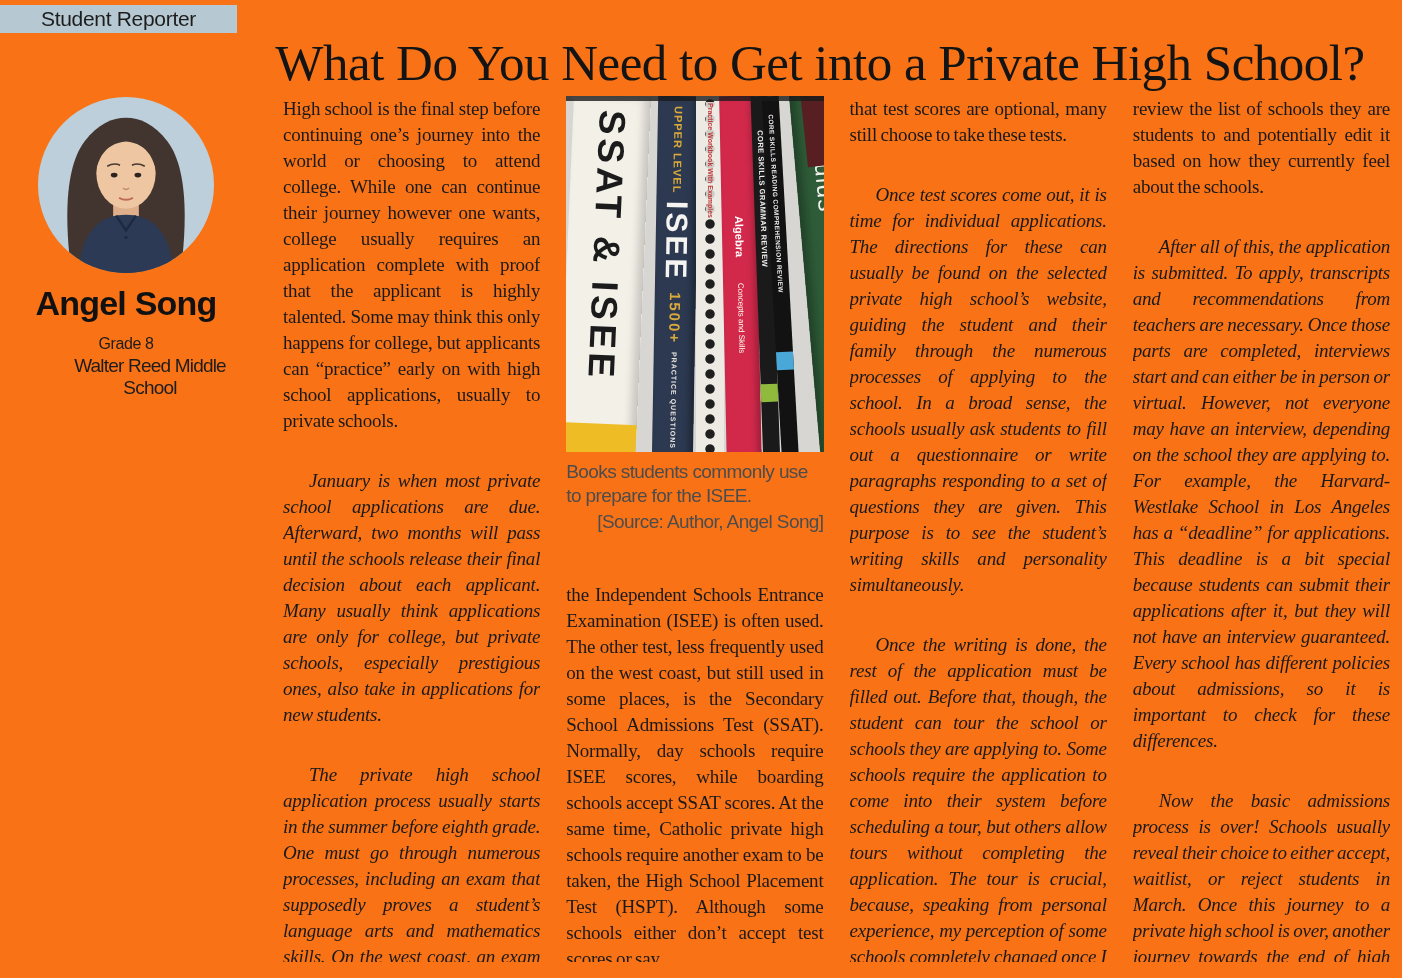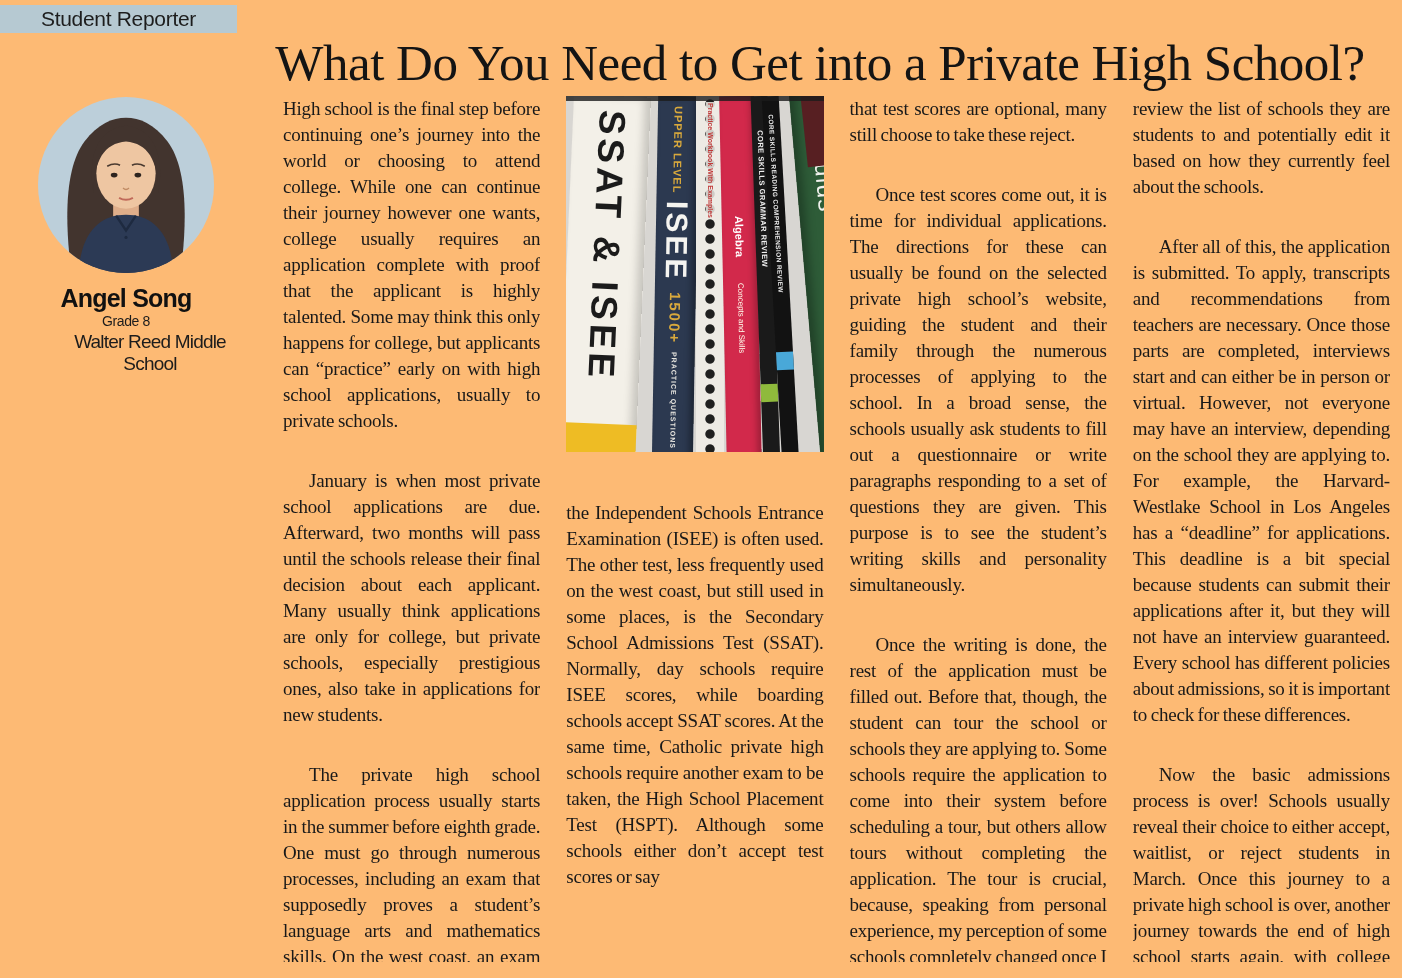--- a/index.html
+++ b/index.html
@@ -1,42 +1,42 @@
 <!DOCTYPE html>
 <html lang="en"><head>
 <meta charset="utf-8">
 <style>
   html,body{margin:0;padding:0;background:#ffffff;}
-  .page{position:relative;width:1402px;height:978px;background:#fdba74;overflow:hidden;
+  .page{position:relative;width:1402px;height:978px;background:#f97316;overflow:hidden;
         font-family:"Liberation Serif","DejaVu Serif",serif;color:#191919;}
 
   
   .badge{position:absolute;left:0;top:5px;width:237px;height:28px;background:#b6c9d2;
          display:flex;align-items:center;justify-content:center;}
   .badge span{font-family:"Liberation Sans","DejaVu Sans",sans-serif;font-size:21px;color:#1d1d1d;letter-spacing:-0.3px;}
 
   
   .title{position:absolute;left:250px;top:34px;width:1140px;margin:0;text-align:center;
          font-weight:normal;font-size:51px;letter-spacing:-0.5px;color:#141414;}
 
   
   .author{position:absolute;left:16px;top:96px;width:220px;text-align:center;
           font-family:"Liberation Sans","DejaVu Sans",sans-serif;}
   .avatar{width:178px;height:178px;margin:0 auto;}
-  .author-name{margin-top:10px;font-size:25px;font-weight:bold;color:#111;letter-spacing:-0.8px;text-align:center;}
-  .author-grade{margin-top:0;font-size:14px;color:#1c1c1c;letter-spacing:-0.4px;}
+  .author-name{margin-top:10px;font-size:34px;font-weight:bold;color:#111;letter-spacing:-0.8px;text-align:center;}
+  .author-grade{margin-top:12px;font-size:16px;color:#1c1c1c;letter-spacing:-0.4px;}
   .author-school{margin-top:2px;font-size:19px;color:#1c1c1c;letter-spacing:-0.8px;margin-left:48px;}
 
   
   .columns{position:absolute;left:283px;top:96px;width:1107px;height:866px;
            display:grid;grid-template-columns:repeat(4,1fr);column-gap:26px;overflow:hidden;}
   .col{overflow:hidden;}
   .col p{margin:0 0 34px 0;font-size:19px;line-height:26px;text-align:justify;
          letter-spacing:-0.2px;word-spacing:-1px;color:#191919;hyphens:auto;}
-  .col p.indent{text-indent:26px;}
+  .col p.indent{text-indent:26px;font-style:italic;}
   .col2-text{margin-top:48px !important;}
 
   
   figure.books{margin:0;width:100%;height:356px;position:relative;overflow:hidden;
                background:#d8d6d2;}
   figure.books::after{content:"";position:absolute;left:0;top:0;width:100%;height:5px;background:#1c1c1c;opacity:.8;}
   .spine{position:absolute;top:0;height:104%;display:flex;flex-direction:column;align-items:center;}
   .vtext{writing-mode:vertical-rl;text-orientation:mixed;white-space:nowrap;
          font-family:"Liberation Sans","DejaVu Sans",sans-serif;}
   .sp-ssat{left:3%;width:30%;background:#f3f0e8;transform:rotate(2.5deg);transform-origin:top center;
@@ -149,25 +149,29 @@
         <div class="spine sp-blk2">
           <span class="vtext">CORE SKILLS READING COMPREHENSION REVIEW</span>
           <span class="tape"></span>
         </div>
         <div class="spine sp-pre">
           <span class="vtext big">ecalculus</span>
 
         </div>
         <span class="sp-corner"></span>
       </figure>
+      <figcaption>
+        <div>Books students commonly use to prepare for the ISEE.</div>
+        <div class="source">[Source: Author, Angel Song]</div>
+      </figcaption>
       <p class="col2-text">the Independent Schools Entrance Examination (ISEE) is often used. The other test, less frequently used on the west coast, but still used in some places, is the Secondary School Admissions Test (SSAT). Normally, day schools require ISEE scores, while boarding schools accept SSAT scores. At the same time, Catholic private high schools require another exam to be taken, the High School Placement Test (HSPT). Although some schools either don’t accept test scores or say</p>
     </section>
 
     <section class="col">
-      <p>that test scores are optional, many still choose to take these reject.</p>
+      <p>that test scores are optional, many still choose to take these tests.</p>
       <p class="indent">Once test scores come out, it is time for individual applications. The directions for these can usually be found on the selected private high school’s website, guiding the student and their family through the numerous processes of applying to the school. In a broad sense, the schools usually ask students to fill out a questionnaire or write paragraphs responding to a set of questions they are given. This purpose is to see the student’s writing skills and personality simultaneously.</p>
       <p class="indent">Once the writing is done, the rest of the application must be filled out. Before that, though, the student can tour the school or schools they are applying to. Some schools require the application to come into their system before scheduling a tour, but others allow tours without completing the application. The tour is crucial, because, speaking from personal experience, my perception of some schools completely changed once I stepped onto their campuses. After the tours end, students should</p>
     </section>
 
     <section class="col">
       <p>review the list of schools they are students to and potentially edit it based on how they currently feel about the schools.</p>
       <p class="indent">After all of this, the application is submitted. To apply, transcripts and recommendations from teachers are necessary. Once those parts are completed, interviews start and can either be in person or virtual. However, not everyone may have an interview, depending on the school they are applying to. For example, the Harvard-Westlake School in Los Angeles has a “deadline” for applications. This deadline is a bit special because students can submit their applications after it, but they will not have an interview guaranteed. Every school has different policies about admissions, so it is important to check for these differences.</p>
       <p class="indent">Now the basic admissions process is over! Schools usually reveal their choice to either accept, waitlist, or reject students in March. Once this journey to a private high school is over, another journey towards the end of high school starts again, with college applications.</p>
     </section>
 

